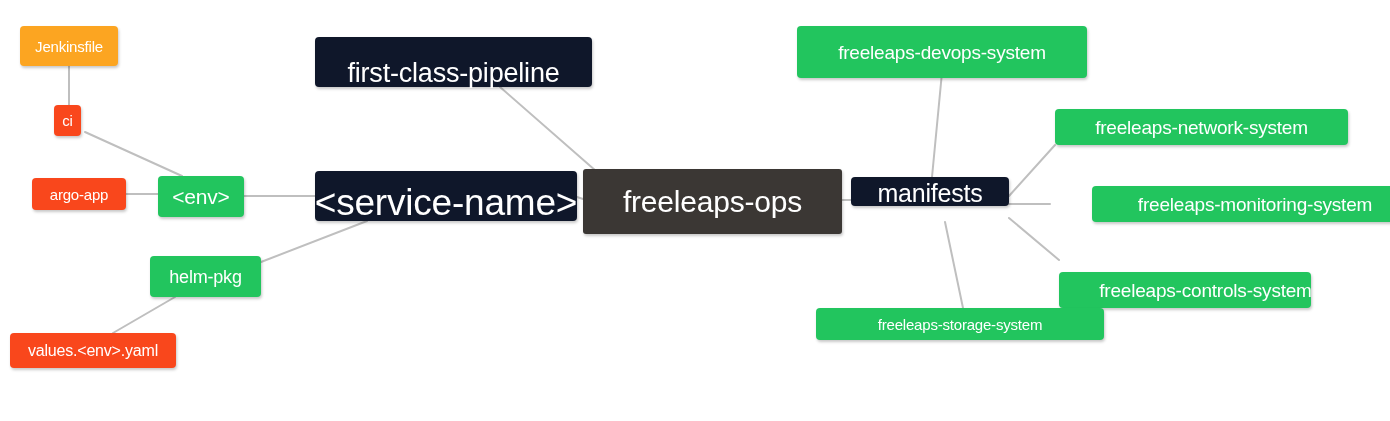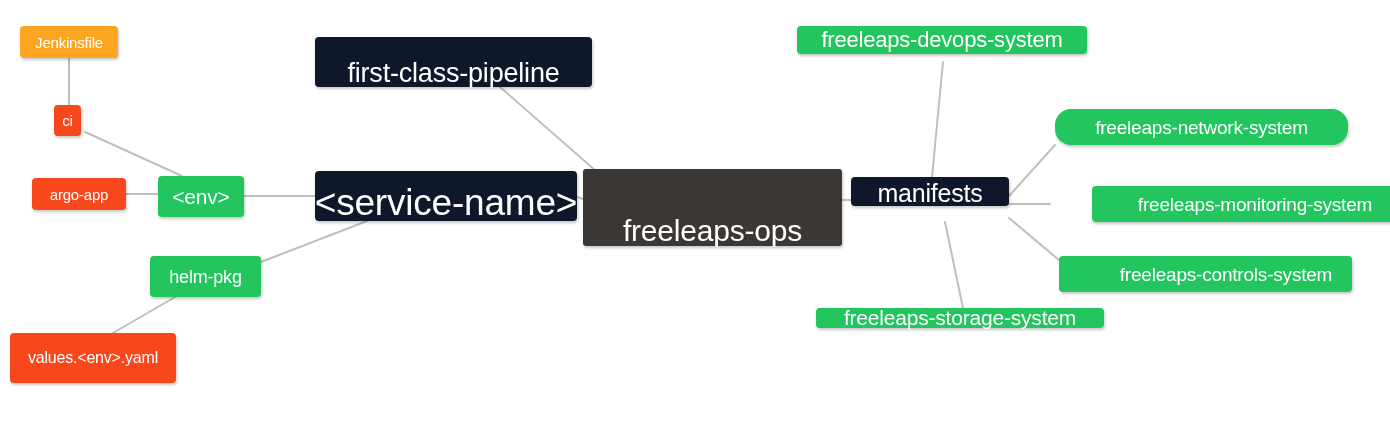--- a/index.html
+++ b/index.html
@@ -64,59 +64,59 @@
       <line x1="158" y1="194" x2="126" y2="194" stroke="#BFBFBF" stroke-width="2" stroke-linecap="round"></line>
       <line x1="69" y1="105" x2="69" y2="58" stroke="#BFBFBF" stroke-width="2" stroke-linecap="round"></line>
       <line x1="175" y1="297" x2="113" y2="333" stroke="#BFBFBF" stroke-width="2" stroke-linecap="round"></line>
       <line x1="932" y1="177" x2="943" y2="62" stroke="#BFBFBF" stroke-width="2" stroke-linecap="round"></line>
       <line x1="1009" y1="196" x2="1055" y2="145" stroke="#BFBFBF" stroke-width="2" stroke-linecap="round"></line>
       <line x1="1009" y1="204" x2="1050" y2="204" stroke="#BFBFBF" stroke-width="2" stroke-linecap="round"></line>
       <line x1="1009" y1="218" x2="1059" y2="260" stroke="#BFBFBF" stroke-width="2" stroke-linecap="round"></line>
       <line x1="945" y1="222" x2="963" y2="308" stroke="#BFBFBF" stroke-width="2" stroke-linecap="round"></line>
     </svg>
   <div id="node-layer">
-      <div class="node node-orange" style="left: 20px; top: 26px; width: 98px; height: 32px; font-size: 15px;">
+      <div class="node node-orange" style="left: 20px; top: 26px; width: 98px; height: 40px; font-size: 15px;">
         <span>Jenkinsfile</span>
       </div>
       <div class="node node-red" style="left: 54px; top: 105px; width: 27px; height: 31px; font-size: 15px;">
         <span>ci</span>
       </div>
       <div class="node node-red" style="left: 32px; top: 178px; width: 94px; height: 32px; font-size: 15px; align-items: center;">
         <span>argo-app</span>
       </div>
       <div class="node node-green" style="left: 158px; top: 176px; width: 86px; height: 41px; font-size: 21px; text-align: right;">
         <span>&lt;env&gt;</span>
       </div>
       <div class="node node-green" style="left: 150px; top: 256px; width: 111px; height: 41px; font-size: 18px;">
         <span>helm-pkg</span>
       </div>
-      <div class="node node-red" style="left: 10px; top: 333px; width: 166px; height: 50px; font-size: 16px;">
+      <div class="node node-red" style="left: 10px; top: 333px; width: 166px; height: 35px; font-size: 16px;">
         <span>values.&lt;env&gt;.yaml</span>
       </div>
       <div class="node node-blue" style="left: 315px; top: 37px; width: 277px; height: 50px; font-size: 27px;">
         <span>first-class-pipeline</span>
       </div>
       <div class="node node-blue" style="left: 315px; top: 171px; width: 262px; height: 50px; font-size: 37px;">
         <span>&lt;service-name&gt;</span>
       </div>
-      <div class="node node-root" style="left: 583px; top: 169px; width: 259px; height: 77px; font-size: 30px; align-items: flex-end;">
+      <div class="node node-root" style="left: 583px; top: 169px; width: 259px; height: 65px; font-size: 30px;">
         <span>freeleaps-ops</span>
       </div>
       <div class="node node-blue" style="left: 851px; top: 177px; width: 158px; height: 29px; font-size: 25px;">
         <span>manifests</span>
       </div>
-      <div class="node node-green" style="left: 797px; top: 26px; width: 290px; height: 28px; font-size: 22px;">
+      <div class="node node-green" style="left: 797px; top: 26px; width: 290px; height: 52px; font-size: 19px;">
         <span>freeleaps-devops-system</span>
       </div>
-      <div class="node node-green" style="left: 1055px; top: 109px; width: 293px; height: 36px; font-size: 19px; border-radius: 16px;">
+      <div class="node node-green" style="left: 1055px; top: 109px; width: 293px; height: 36px; font-size: 19px;">
         <span>freeleaps-network-system</span>
       </div>
       <div class="node node-green" style="left: 1050px; top: 186px; width: 326px; height: 36px; font-size: 19px; margin-left: 42px;">
         <span>freeleaps-monitoring-system</span>
       </div>
-      <div class="node node-green" style="left: 1059px; top: 256px; width: 293px; height: 36px; font-size: 19px; padding-left: 41px;">
+      <div class="node node-green" style="left: 1059px; top: 272px; width: 252px; height: 36px; font-size: 19px; padding-left: 41px;">
         <span>freeleaps-controls-system</span>
       </div>
-      <div class="node node-green" style="left: 816px; top: 308px; width: 288px; height: 20px; font-size: 21px; align-items: flex-end;">
+      <div class="node node-green" style="left: 816px; top: 308px; width: 288px; height: 32px; font-size: 15px;">
         <span>freeleaps-storage-system</span>
       </div>
     </div>
 </div>
 
 </body></html>

